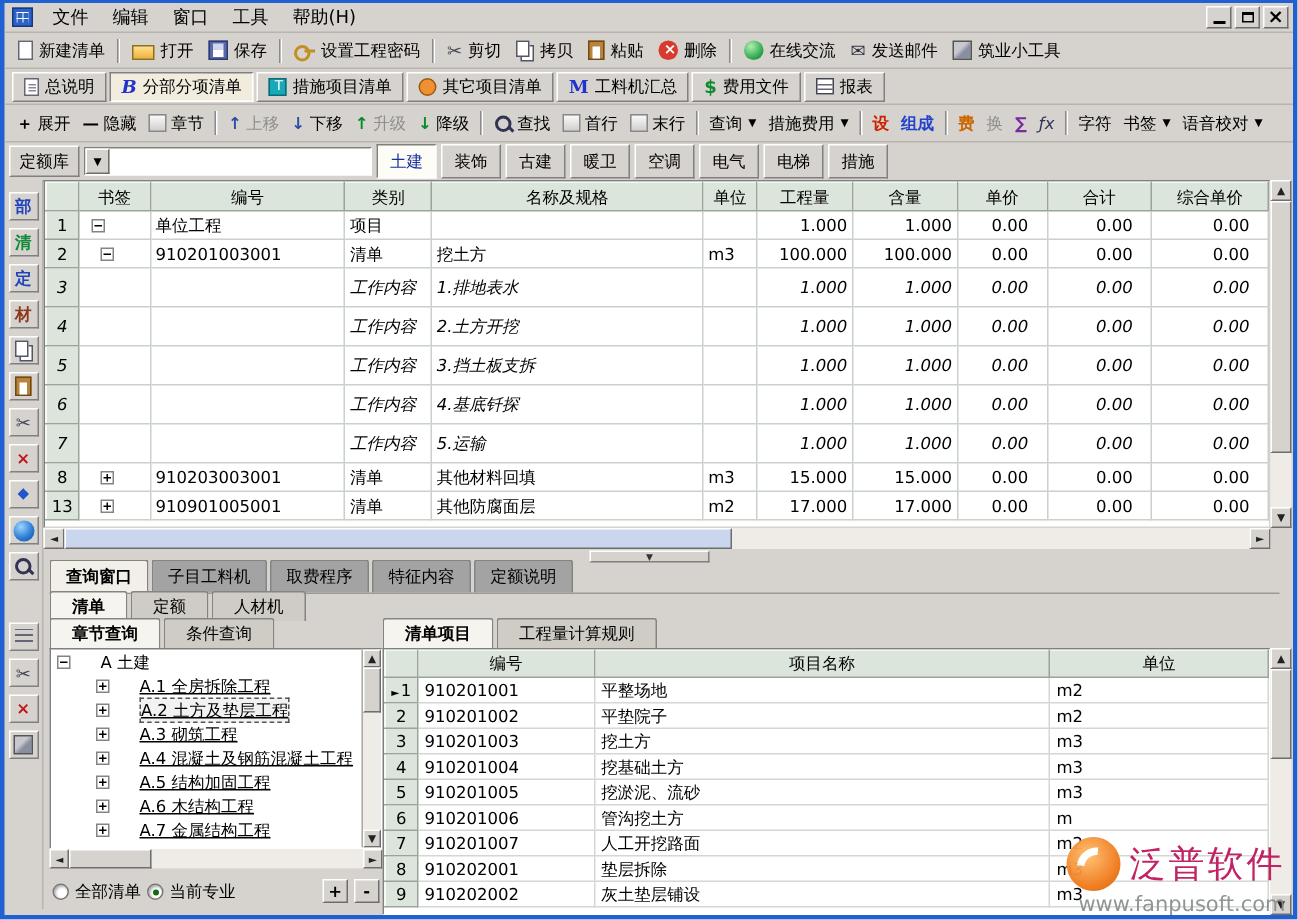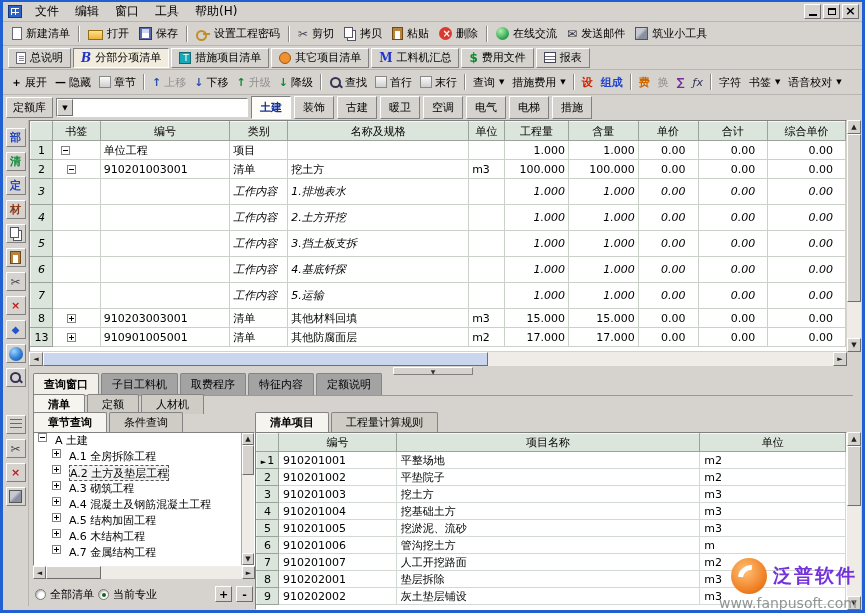--- a/index.html
+++ b/index.html
@@ -75,21 +75,21 @@
 .pfx-b{color:#2233cc;font-weight:bold;font-style:italic;font-family:"DejaVu Serif","Liberation Serif",serif;font-size:12px;}
 .pfx-m{color:#2233cc;font-weight:bold;font-family:"DejaVu Serif","Liberation Serif",serif;font-size:12px;}
 
 
 .quotabar{left:0;top:93px;width:859px;height:25px;display:flex;align-items:center;padding:0 3px;gap:3px;}
 .qlabel{background:#d6d3ce;border:1px solid;border-color:#fff #808080 #808080 #fff;padding:2px 6px;white-space:nowrap;}
 .combo{width:192px;height:19px;background:#fff;border:1px solid;border-color:#808080 #fff #fff #808080;display:flex;align-items:center;flex:none;}
 .combo .val{flex:1;padding:0 3px;white-space:nowrap;overflow:hidden;}
 .cbtn{width:16px;height:17px;background:#d6d3ce;border:1px solid;border-color:#fff #6e6e6e #6e6e6e #fff;display:flex;align-items:center;justify-content:center;font-size:7px;flex:none;}
 .qtab{padding:3px 8px;background:#d6d3ce;border:1px solid;border-color:#fff #808080 #808080 #fff;white-space:nowrap;}
-.qtab.active{background:#fdfcf6;border-color:#808080 #fff #fff #808080;font-weight:bold;color:#16309c;}
+.qtab.active{background:#fdfcf6;border-color:#808080 #fff #fff #808080;font-weight:normal;color:#16309c;}
 
 
 .leftstrip{left:0;top:118px;width:26px;height:486px;display:flex;flex-direction:column;align-items:center;padding-top:8px;gap:5px;border-right:1px solid #b8b5b0;}
 .sbtn{width:20px;height:19px;display:flex;align-items:center;justify-content:center;background:#d6d3ce;border:1px solid;border-color:#fff #808080 #808080 #fff;flex:none;}
 .sc{font-size:11px;font-weight:bold;}
 .sc1{color:#2244bb;} .sc2{color:#108a3a;} .sc3{color:#2244bb;} .sc4{color:#8a3a1a;}
 .gap{height:18px;flex:none;}
 .xred{color:#c01818;font-weight:bold;font-size:11px;}
 .dia{color:#2255cc;font-size:10px;}
 
@@ -120,22 +120,22 @@
 .ptabs{left:30px;top:374px;width:820px;height:20px;display:flex;align-items:flex-end;border-bottom:1px solid #9a9a94;}
 .ptab{padding:3px 10px;background:#a3a3a3;border:1px solid #848484;border-bottom:none;border-radius:2px 2px 0 0;margin-right:2px;white-space:nowrap;}
 .ptab.active{background:#f2efe8;font-weight:bold;}
 .stabs{left:30px;top:394px;width:400px;height:18px;display:flex;align-items:flex-end;}
 .stab{padding:2px 14px;background:#cfccc5;border:1px solid #848484;border-bottom:none;border-radius:2px 2px 0 0;margin-right:2px;white-space:nowrap;}
 .stab.active{background:#f6f4ee;font-weight:bold;}
 
 
 .ltabs{left:30px;top:412px;width:222px;height:18px;display:flex;align-items:flex-end;}
 .treewrap{left:30px;top:430px;width:222px;height:134px;background:#fff;border:1px solid;border-color:#808080 #fff #fff #808080;overflow:hidden;}
-.titem{height:16px;display:flex;gap:8px;padding-left:4px;white-space:nowrap;}
-.titem.child{padding-left:18px;}
+.titem{height:16px;display:flex;align-items:center;gap:20px;padding-left:4px;white-space:nowrap;}
+.titem.child{padding-left:30px;text-decoration:underline;}
 .titem.selected .tlabel{border:1px dashed #555;background:#f2f2f2;}
 .tree-vs{position:absolute;right:0;top:0;width:13px;height:132px;background:#efece7;border-left:1px solid #aaa;}
 .lhscroll{left:30px;top:564px;width:222px;height:13px;}
 .radrow{left:30px;top:580px;width:222px;height:24px;display:flex;align-items:center;gap:4px;padding:0 2px;}
 .rad{width:11px;height:11px;border-radius:50%;background:#fff;border:1px solid #777;box-shadow:inset 1px 1px 2px rgba(0,0,0,.35);position:relative;flex:none;}
 .rad.on::after{content:"";position:absolute;left:3px;top:3px;width:4px;height:4px;border-radius:50%;background:#156615;}
 .pmbtn{width:17px;height:16px;background:#d6d3ce;border:1px solid;border-color:#fff #6e6e6e #6e6e6e #fff;display:flex;align-items:center;justify-content:center;font-weight:bold;flex:none;}
 
 
 .rtabs{left:252px;top:412px;width:592px;height:18px;display:flex;align-items:flex-end;}
@@ -144,21 +144,21 @@
 .btab th{height:18px;background:#dce5db;border:1px solid;border-color:#f4f8f4 #9aa49a #9aa49a #f4f8f4;font-weight:normal;white-space:nowrap;overflow:hidden;}
 .btab td{height:17px;border-right:1px solid #d2d8d2;border-bottom:1px solid #d2d8d2;padding:0 4px;white-space:nowrap;overflow:hidden;background:#fff;}
 .btab td.rowhead{background:#dce5db;border:1px solid;border-color:#f4f8f4 #9aa49a #9aa49a #f4f8f4;text-align:center;padding:0;}
 .curmark::before{content:"►";font-size:7px;margin-right:1px;}
 
 
 .wmark{left:618px;top:556px;width:236px;height:50px;display:flex;flex-direction:column;align-items:flex-end;z-index:50;opacity:.95;}
 .wrow{display:flex;align-items:center;gap:6px;}
 .wicon{width:36px;height:36px;border-radius:50%;background:radial-gradient(circle at 40% 35%,#ffc070,#f07818 65%,#c85a00);position:relative;flex:none;}
 .wicon::after{content:"";position:absolute;left:7px;top:7px;width:16px;height:16px;border:5px solid transparent;border-top-color:#fff;border-radius:50%;transform:rotate(-40deg);}
-.wname{font-size:19px;font-weight:bold;color:#6d28d9;letter-spacing:2px;white-space:nowrap;}
+.wname{font-size:24px;font-weight:normal;color:#be185d;letter-spacing:2px;white-space:nowrap;}
 .wurl{font-size:14px;color:#8a9090;margin-top:1px;white-space:nowrap;}
 </style>
 </head>
 <body>
 
 <div id="win">
 
   <div class="abs menubar">
     <span class="appicon"></span>
     <span class="mitem">文件</span>

